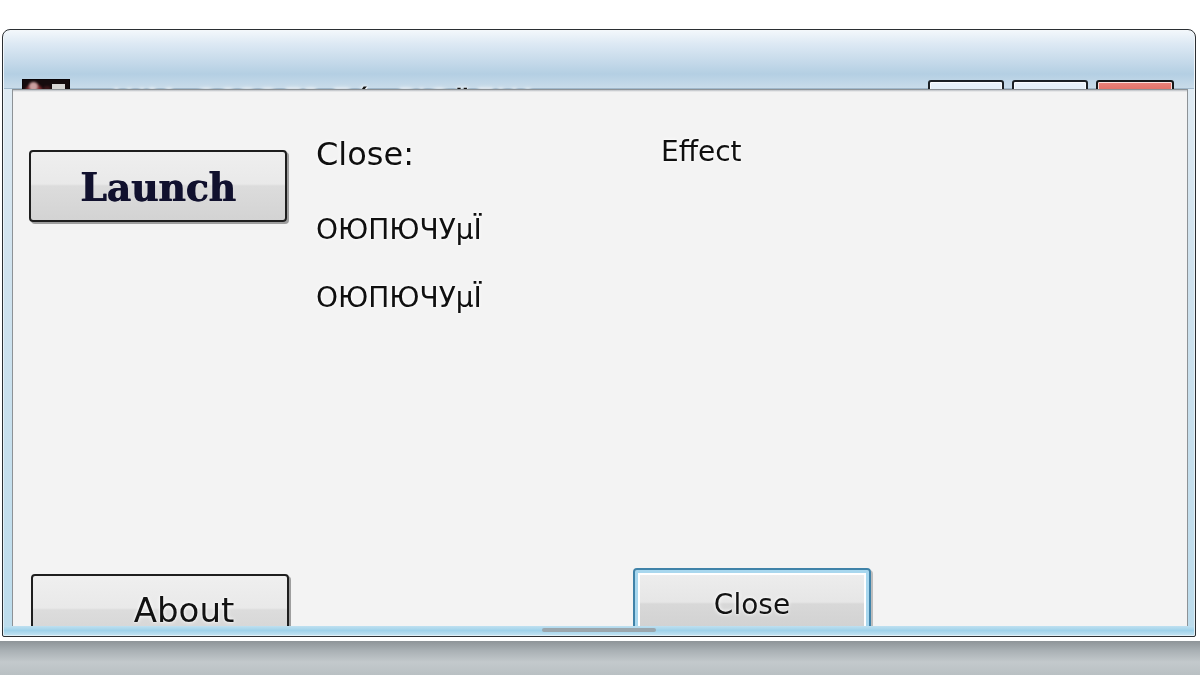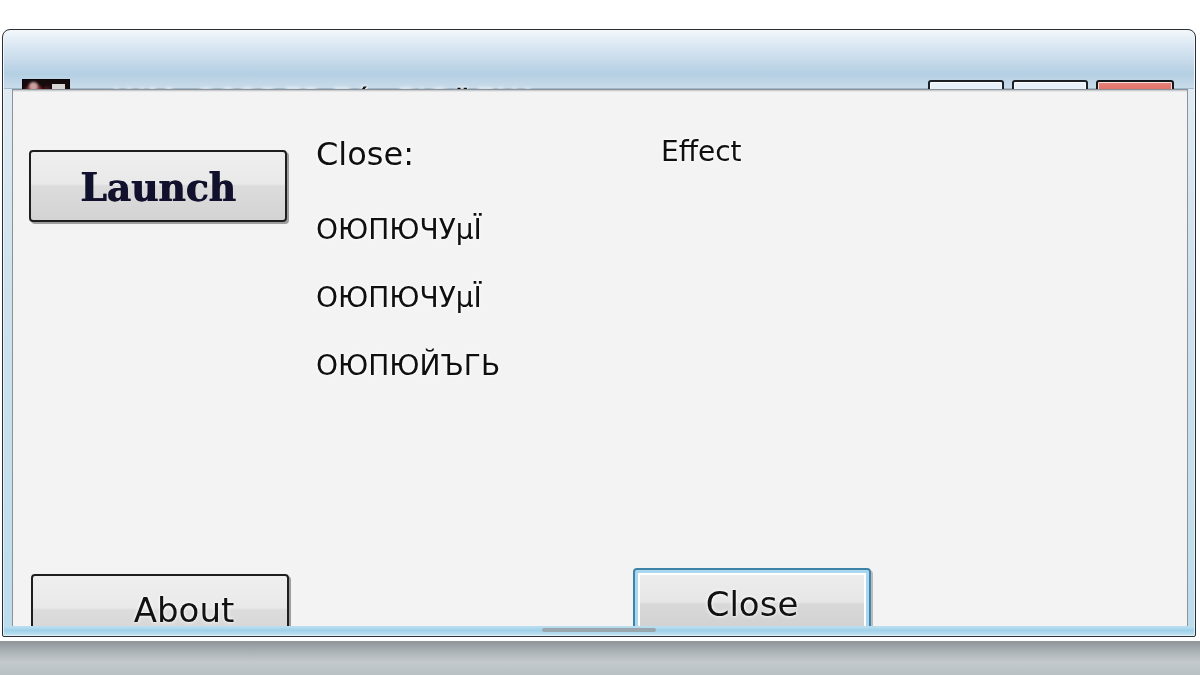--- a/index.html
+++ b/index.html
@@ -238,21 +238,21 @@
     height: 72px;
     border: 2px solid #3f82a8;
     box-shadow:
         inset 0 0 0 3px #a8d7ee,
         inset 0 0 0 5px #ffffff,
         2px 2px 0 0 rgba(0,0,0,.22);
     background: linear-gradient(180deg,#eeeeee 0%, #e6e6e6 47%, #d8d8d8 50%, #cfcfcf 100%);
   }
   #close-button .label {
     font-family: "DejaVu Sans", sans-serif;
-    font-size: 34px;
+    font-size: 28px;
     color: #121212;
     text-shadow: 0 0 2px #fff, 0 0 4px #fff;
   }
 
   
   .table {
     position: absolute;
     left: 303px;
     top: 45px;
     width: 620px;
@@ -354,21 +354,20 @@
           <div class="col-key">Close:</div>
           <div class="col-eff">Effect</div>
         </div>
         <div class="row">
           <div class="col-eff">ОЮПЮЧУµЇ</div>
         </div>
         <div class="row">
           <div class="col-eff">ОЮПЮЧУµЇ</div>
         </div>
         <div class="row">
-          <div class="col-eff">ОЮПЮЙЪГЬ</div>
         </div>
       </div>
 
       <div class="btn" id="about-button">
         <span class="label">About</span>
       </div>
 
       <div class="btn" id="close-button">
         <span class="label">Close</span>
       </div>

